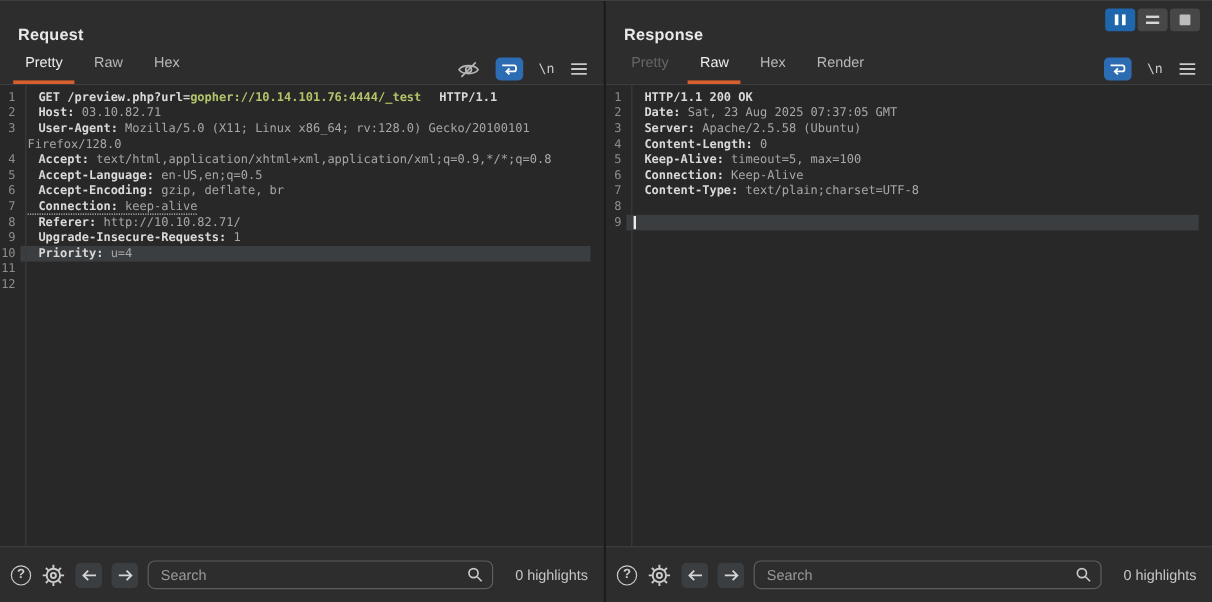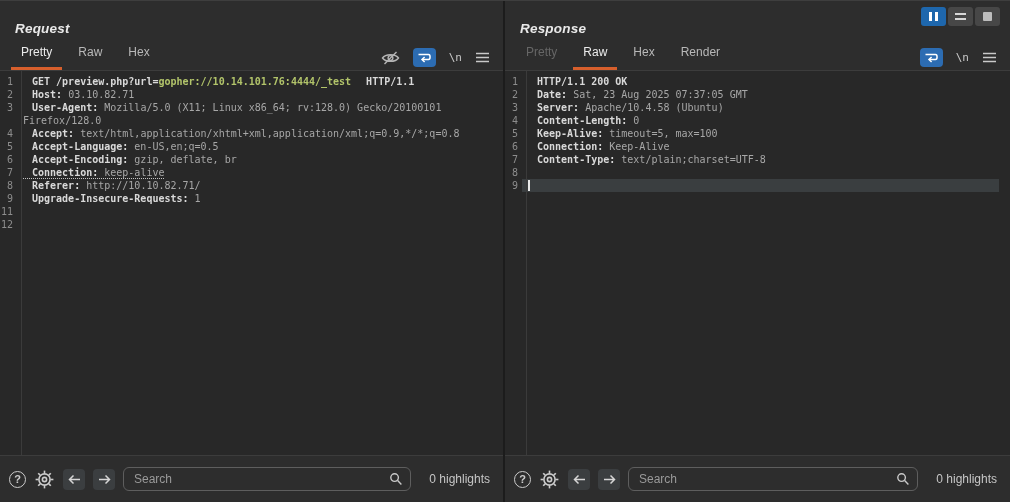--- a/index.html
+++ b/index.html
@@ -4,21 +4,21 @@
 <style>
   * { margin:0; padding:0; box-sizing:border-box; }
   html,body { background:#232323; }
   body { width:1010px; height:502px; font-family:"Liberation Sans", sans-serif; overflow:hidden; }
 
   .app { display:flex; width:1010px; height:502px; border-top:1px solid #3e3e3e; }
 
   .panel { display:flex; flex-direction:column; background:#2d2d2d; position:relative; width:505px; }
   .panel.left  { border-right:2px solid #1c1c1c; }
 
-  .panel-header { height:44px; padding:20px 0 0 15px;font-style:italic; }
+  .panel-header { height:44px; padding:20px 0 0 15px; }
   .panel-title { font-size:13.5px; font-weight:bold; color:#e9e9e9; letter-spacing:.2px; }
 
   .tabbar { height:26px; display:flex; align-items:stretch; padding-left:8px; border-bottom:1px solid #3c3c3c; }
   .tab { position:relative; display:flex; align-items:flex-start; padding:0 13px; font-size:12px; color:#b8b8b8; cursor:default; }
   .tab span { pointer-events:none; }
   .tab.active { color:#ececec; }
   .tab.active::after { content:""; position:absolute; left:3px; right:3px; bottom:0; height:3px; background:#d75f2c; }
   .tab.disabled { color:#666666; }
 
   .tab-icons { margin-left:auto; display:flex; align-items:center; gap:13px; padding-right:13px; }
@@ -139,20 +139,24 @@
             <span class="lnum">7</span>
             <span class="code"><span class="dotted"><span class="seg key">Connection:</span><span class="seg val"> keep-alive</span></span></span>
           </div>
           <div class="row">
             <span class="lnum">8</span>
             <span class="code"><span class="seg key">Referer:</span><span class="seg val"> http://10.10.82.71/</span></span>
           </div>
           <div class="row">
             <span class="lnum">9</span>
             <span class="code"><span class="seg key">Upgrade-Insecure-Requests:</span><span class="seg val"> 1</span></span>
+          </div>
+          <div class="row">
+            <span class="lnum">10</span>
+            <span class="code hl"><span class="seg key">Priority:</span><span class="seg val"> u=4</span></span>
           </div>
           <div class="row">
             <span class="lnum">11</span>
             <span class="code"></span>
           </div>
           <div class="row">
             <span class="lnum">12</span>
             <span class="code"></span>
           </div>
         </div>
@@ -263,21 +267,21 @@
           <div class="row">
             <span class="lnum">1</span>
             <span class="code"><span class="seg key">HTTP/1.1 200 OK</span></span>
           </div>
           <div class="row">
             <span class="lnum">2</span>
             <span class="code"><span class="seg key">Date:</span><span class="seg val"> Sat, 23 Aug 2025 07:37:05 GMT</span></span>
           </div>
           <div class="row">
             <span class="lnum">3</span>
-            <span class="code"><span class="seg key">Server:</span><span class="seg val"> Apache/10.4.58 (Ubuntu)</span></span>
+            <span class="code"><span class="seg key">Server:</span><span class="seg val"> Apache/2.5.58 (Ubuntu)</span></span>
           </div>
           <div class="row">
             <span class="lnum">4</span>
             <span class="code"><span class="seg key">Content-Length:</span><span class="seg val"> 0</span></span>
           </div>
           <div class="row">
             <span class="lnum">5</span>
             <span class="code"><span class="seg key">Keep-Alive:</span><span class="seg val"> timeout=5, max=100</span></span>
           </div>
           <div class="row">

